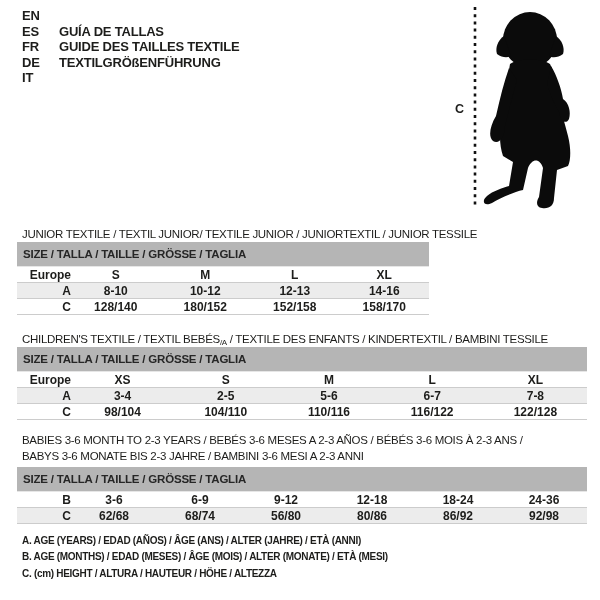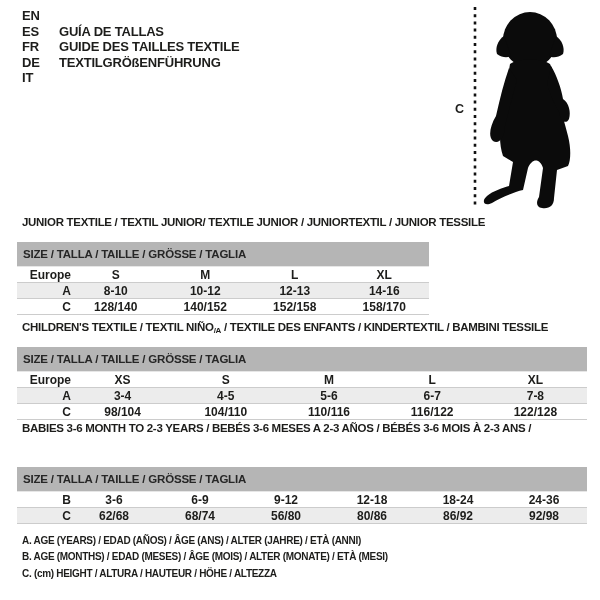--- a/index.html
+++ b/index.html
@@ -11,22 +11,22 @@
          line-height:15.6px;letter-spacing:-0.2px;}
   .langs .lrow{display:flex;}
   .langs .code{width:37px;flex:0 0 37px;}
 
   
   .c-label{position:absolute;left:455px;top:102px;font-size:12.5px;font-weight:700;}
   .dashline{position:absolute;left:472px;top:7px;}
   .baby{position:absolute;left:480px;top:6px;}
 
   
-  .sec-title{position:absolute;left:22px;font-size:11.5px;font-weight:700;
-             letter-spacing:-0.3px;white-space:nowrap;line-height:16px;}
+  .sec-title{position:absolute;left:22px;font-size:11.5px;font-weight:400;
+             letter-spacing:-0.3px;white-space:nowrap;line-height:16px;margin-top:12px;}
   .sub{font-size:8px;vertical-align:-2px;}
 
   
   table.size-table{position:absolute;left:17px;border-collapse:collapse;table-layout:fixed;
                    font-weight:700;color:#1d1d1b;}
   table.size-table td{font-size:12px;text-align:center;height:15px;padding:0;
                       border-bottom:1px solid #cccccc;white-space:nowrap;overflow:hidden;}
   table.size-table tr.bar td{background:#b5b5b5;text-align:left;padding-left:6px;
                              font-size:11.5px;height:24px;border-bottom:1px solid #e6e6e6;
                              color:#262626;letter-spacing:-0.2px;}
@@ -107,29 +107,29 @@
     <tr class="alt">
       <td class="lbl">A</td>
       <td>8-10</td>
       <td>10-12</td>
       <td>12-13</td>
       <td>14-16</td>
     </tr>
     <tr>
       <td class="lbl">C</td>
       <td>128/140</td>
-      <td>140/152</td>
+      <td>180/152</td>
       <td>152/158</td>
       <td>158/170</td>
     </tr>
   </tbody>
     </table>
 
   <div class="sec-title" style="top:319px;">
-    <span>CHILDREN'S TEXTILE / TEXTIL NIÑO</span><span class="sub">/A</span><span> / TEXTILE DES ENFANTS / KINDERTEXTIL / BAMBINI TESSILE</span>
+    <span>CHILDREN'S TEXTILE / TEXTIL BEBÉS</span><span class="sub">/A</span><span> / TEXTILE DES ENFANTS / KINDERTEXTIL / BAMBINI TESSILE</span>
   </div>
   <table class="size-table" style="top:347px;width:570px;">
     <colgroup>
         <col style="width:54px">
         <col>
         <col>
         <col>
         <col>
         <col>
       </colgroup>
@@ -141,38 +141,39 @@
       <td class="lbl">Europe</td>
       <td>XS</td>
       <td>S</td>
       <td>M</td>
       <td>L</td>
       <td>XL</td>
     </tr>
     <tr class="alt">
       <td class="lbl">A</td>
       <td>3-4</td>
-      <td>4-5</td>
+      <td>2-5</td>
       <td>5-6</td>
       <td>6-7</td>
       <td>7-8</td>
     </tr>
     <tr>
       <td class="lbl">C</td>
       <td>98/104</td>
       <td>104/110</td>
       <td>110/116</td>
       <td>116/122</td>
       <td>122/128</td>
     </tr>
   </tbody>
     </table>
 
   <div class="sec-title" style="top:420px;">
     <div>BABIES 3-6 MONTH TO 2-3 YEARS / BEBÉS 3-6 MESES A 2-3 AÑOS / BÉBÉS 3-6 MOIS À 2-3 ANS /</div>
+    <div>BABYS 3-6 MONATE BIS 2-3 JAHRE / BAMBINI 3-6 MESI A 2-3 ANNI</div>
   </div>
   <table class="size-table" style="top:467px;width:570px;">
     <colgroup>
         <col style="width:54px">
         <col>
         <col>
         <col>
         <col>
         <col>
         <col>

